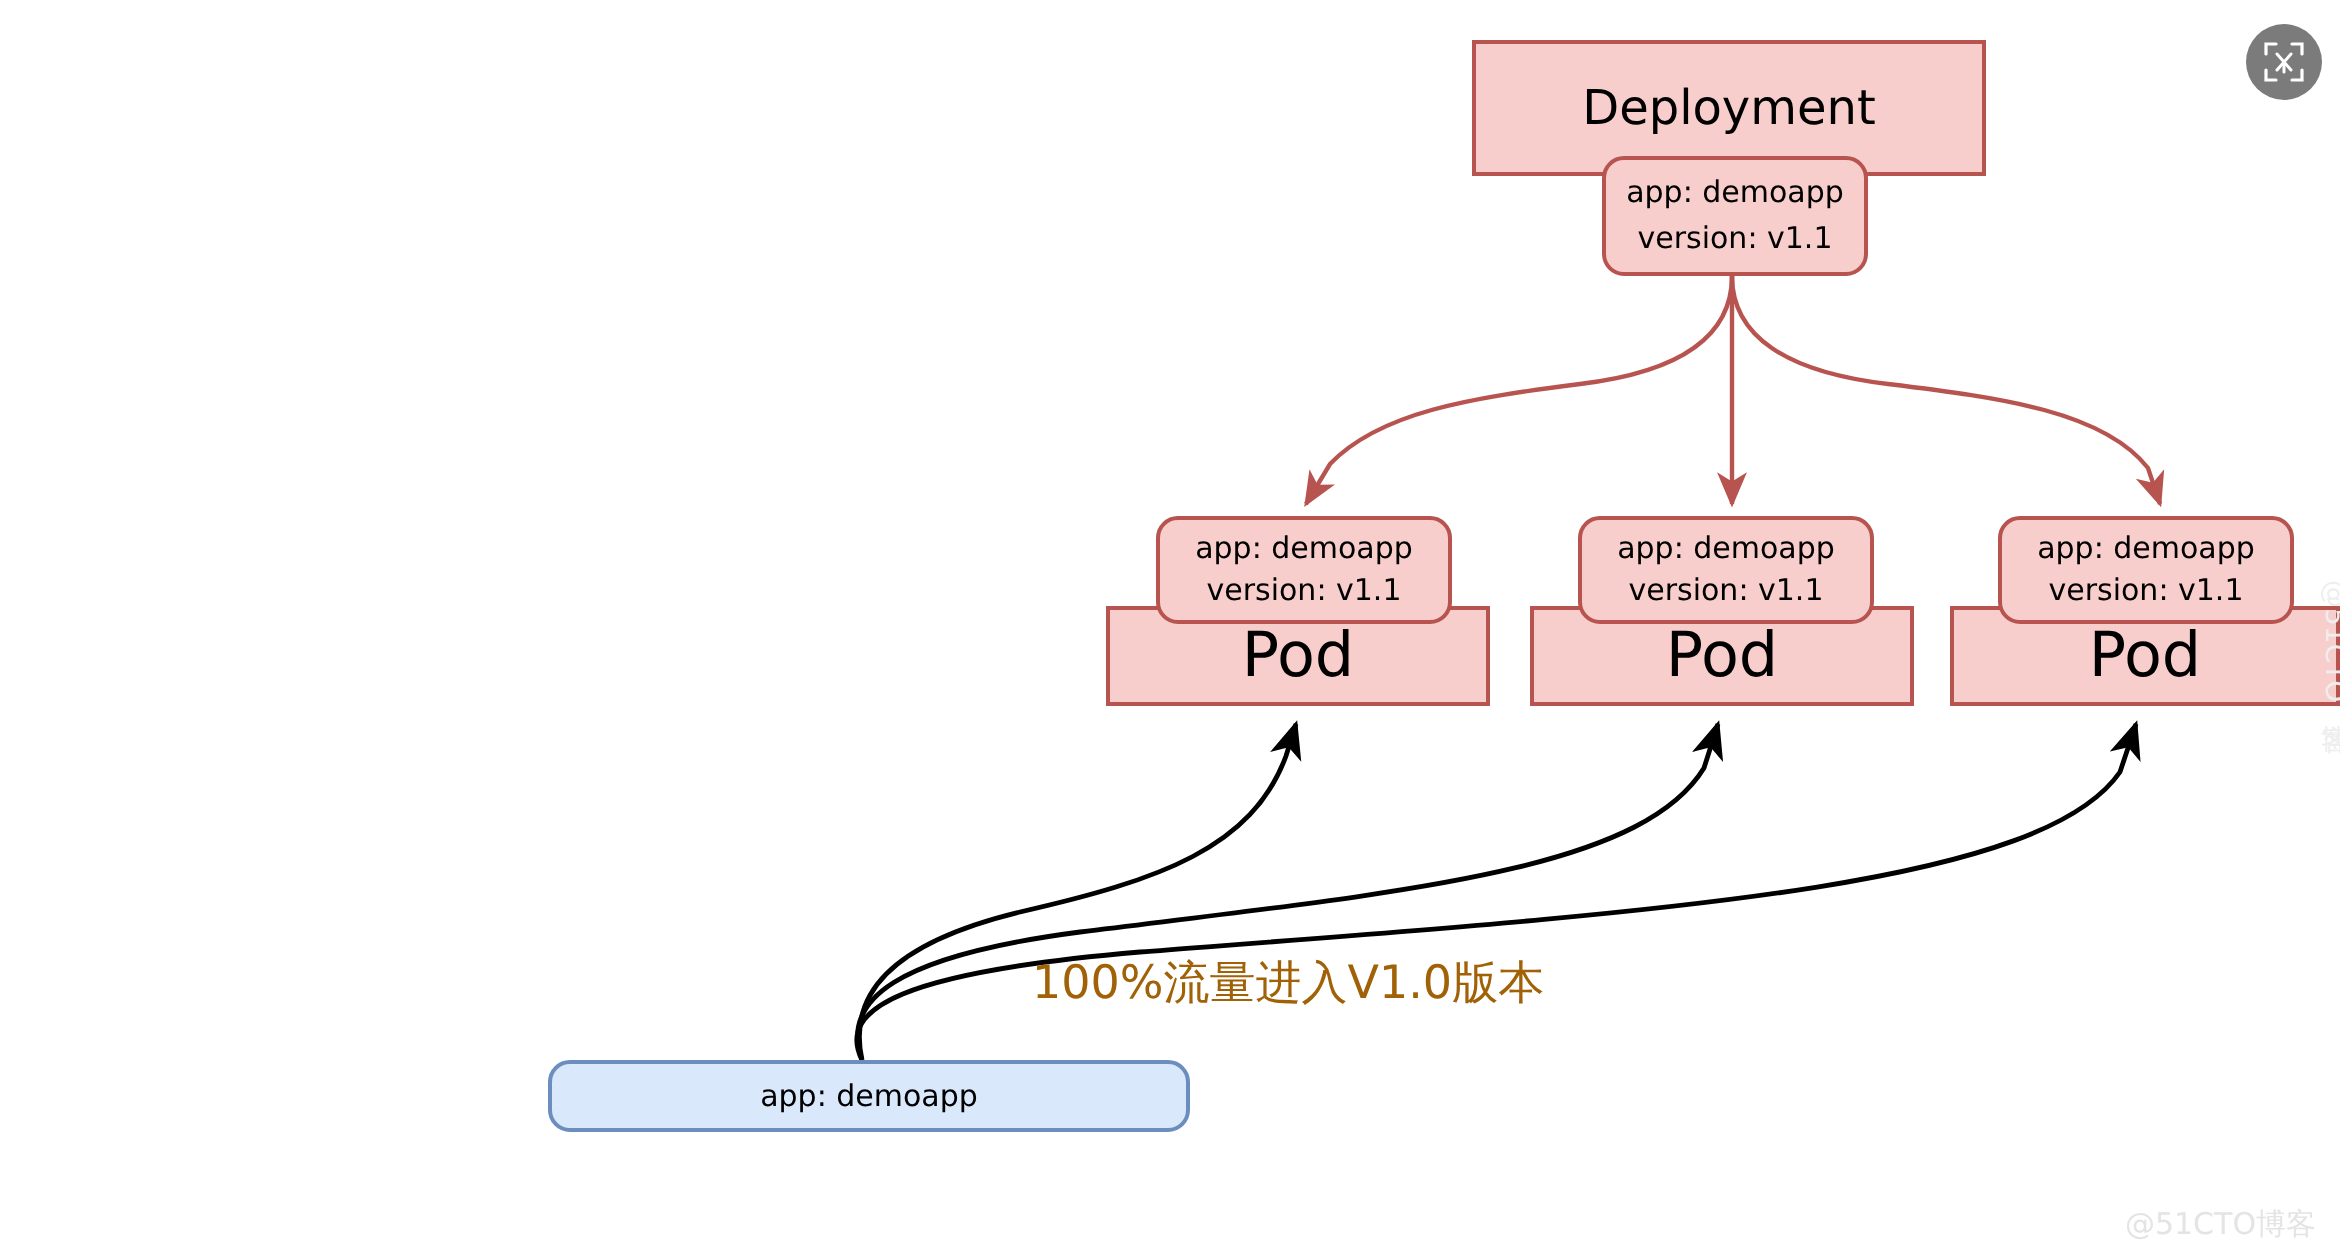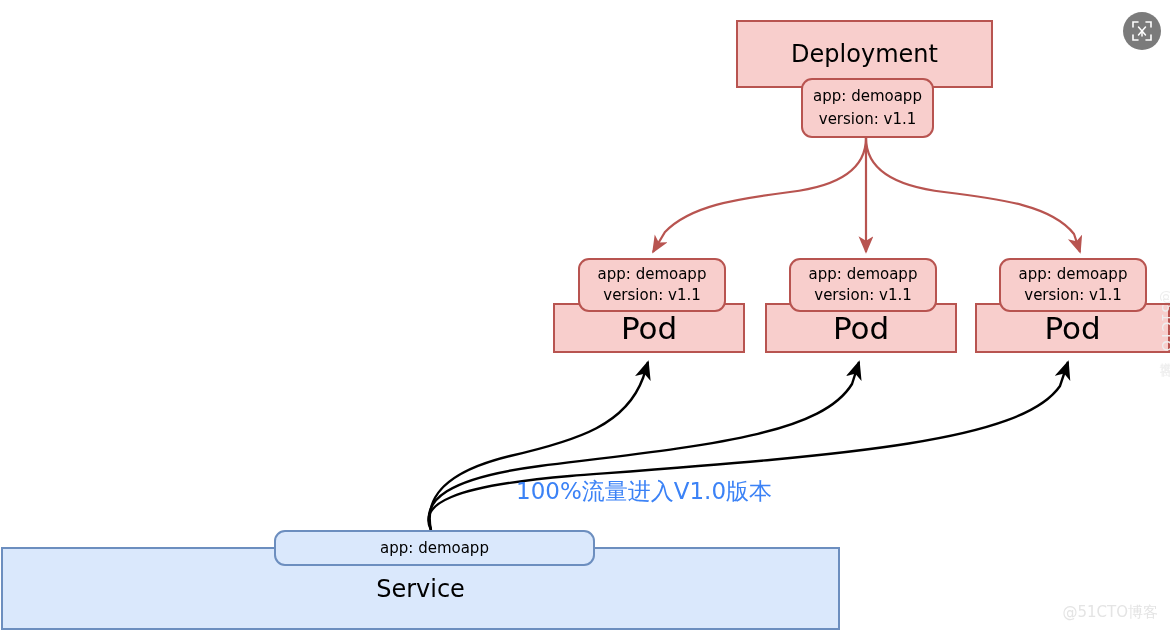--- a/index.html
+++ b/index.html
@@ -111,21 +111,21 @@
     font-size: 15px;
     z-index: 3;
   }
 
   
   #traffic-label {
     position: absolute;
     left: 516px;
     top: 476px;
     font-size: 23px;
-    color: #3b82f6;
+    color: #a16207;
     white-space: nowrap;
     z-index: 4;
   }
 
   
   #scan-button {
     position: absolute;
     right: 9px;
     top: 12px;
     width: 38px;
@@ -222,23 +222,20 @@
   </div>
 
   <div class="node pinkbox pod-box" id="pod-box-3">
     <span>Pod</span>
   </div>
   <div class="node pinkbox tag pod-tag" id="pod-tag-3">
     <span class="tagline">app: demoapp</span>
     <span class="tagline">version: v1.1</span>
   </div>
 
-  <div class="node bluebox" id="service-box">
-    <span>Service</span>
-  </div>
   <div class="node bluebox tag" id="service-tag">
     <span class="tagline">app: demoapp</span>
   </div>
 
   <div id="traffic-label">100%流量进入V1.0版本</div>
 
   <div id="scan-button">
     <svg width="22" height="22" viewBox="0 0 22 22">
       <g fill="none" stroke="#ffffff" stroke-width="1.6" stroke-linecap="round">
         <path d="M2,7 L2,2 L7,2"></path>

